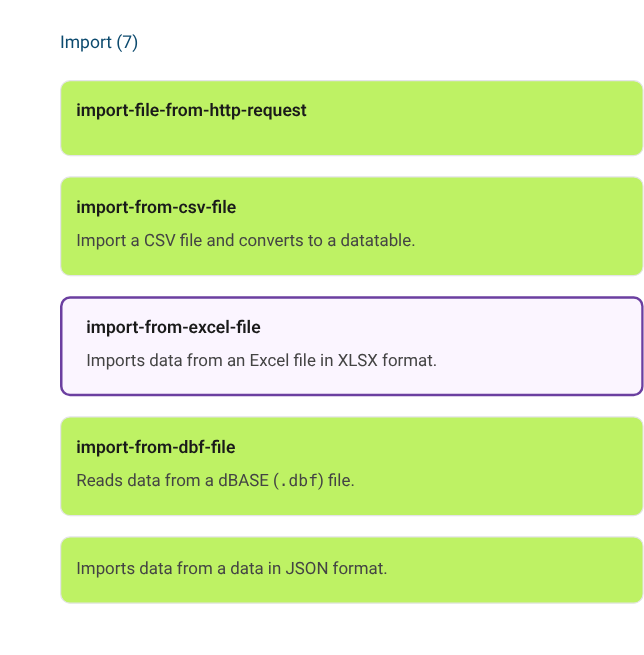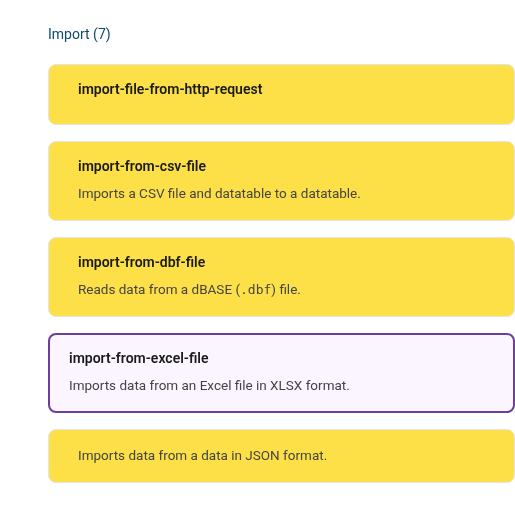--- a/index.html
+++ b/index.html
@@ -15,23 +15,23 @@
     padding: 26px 0 0 48px;
   }
   .section-header {
     font-size: 14px;
     color: #0c4a6e;
     margin-bottom: 22px;
   }
   .card {
     border: 1px solid #e4e4e7;
     border-radius: 8px;
-    padding: 16px 20px 17px 29px;
+    padding: 16px 20px 17px 12px;
     margin-bottom: 16px;
-    background: #fde047;
+    background: #bef264;
     cursor: pointer;
   }
   .card.selected {
     border: 2px solid #6b3fa0;
     background: #fbf5ff;
     padding: 15px 19px 16px 19px;
   }
   .card-title {
     font-size: 14px;
     font-weight: 600;
@@ -56,30 +56,30 @@
     <span>Import</span>
     (<span>7</span>)
   </div>
 
   <div class="card">
     <div class="card-title">import-file-from-http-request</div>
   </div>
 
   <div class="card">
     <div class="card-title">import-from-csv-file</div>
-    <div class="card-desc">Imports a CSV file and datatable to a datatable.</div>
+    <div class="card-desc">Import a CSV file and converts to a datatable.</div>
+  </div>
+
+  <div class="card selected">
+    <div class="card-title">import-from-excel-file</div>
+    <div class="card-desc">Imports data from an Excel file in XLSX format.</div>
   </div>
 
   <div class="card">
     <div class="card-title">import-from-dbf-file</div>
     <div class="card-desc"><span>Reads data from a dBASE (</span><span class="mono">.dbf</span><span>) file.</span></div>
-  </div>
-
-  <div class="card selected">
-    <div class="card-title">import-from-excel-file</div>
-    <div class="card-desc">Imports data from an Excel file in XLSX format.</div>
   </div>
 
   <div class="card">
     <div class="card-desc">Imports data from a data in JSON format.</div>
   </div>
 
 </div>
 
 </body></html>

